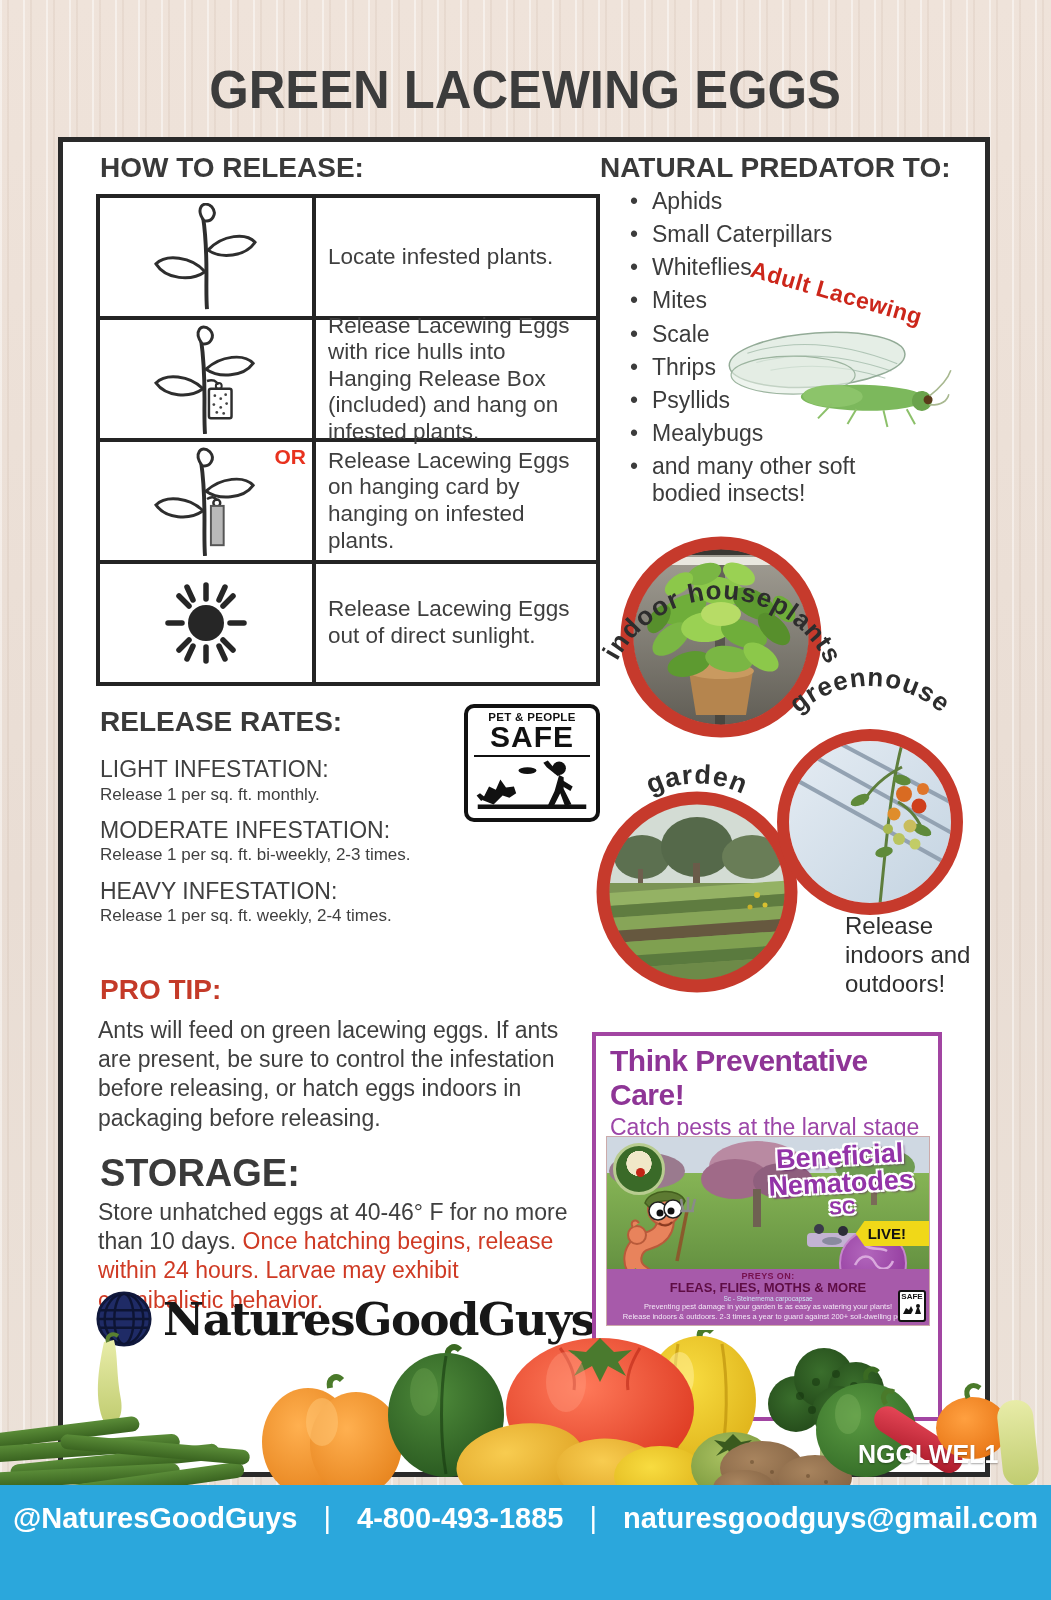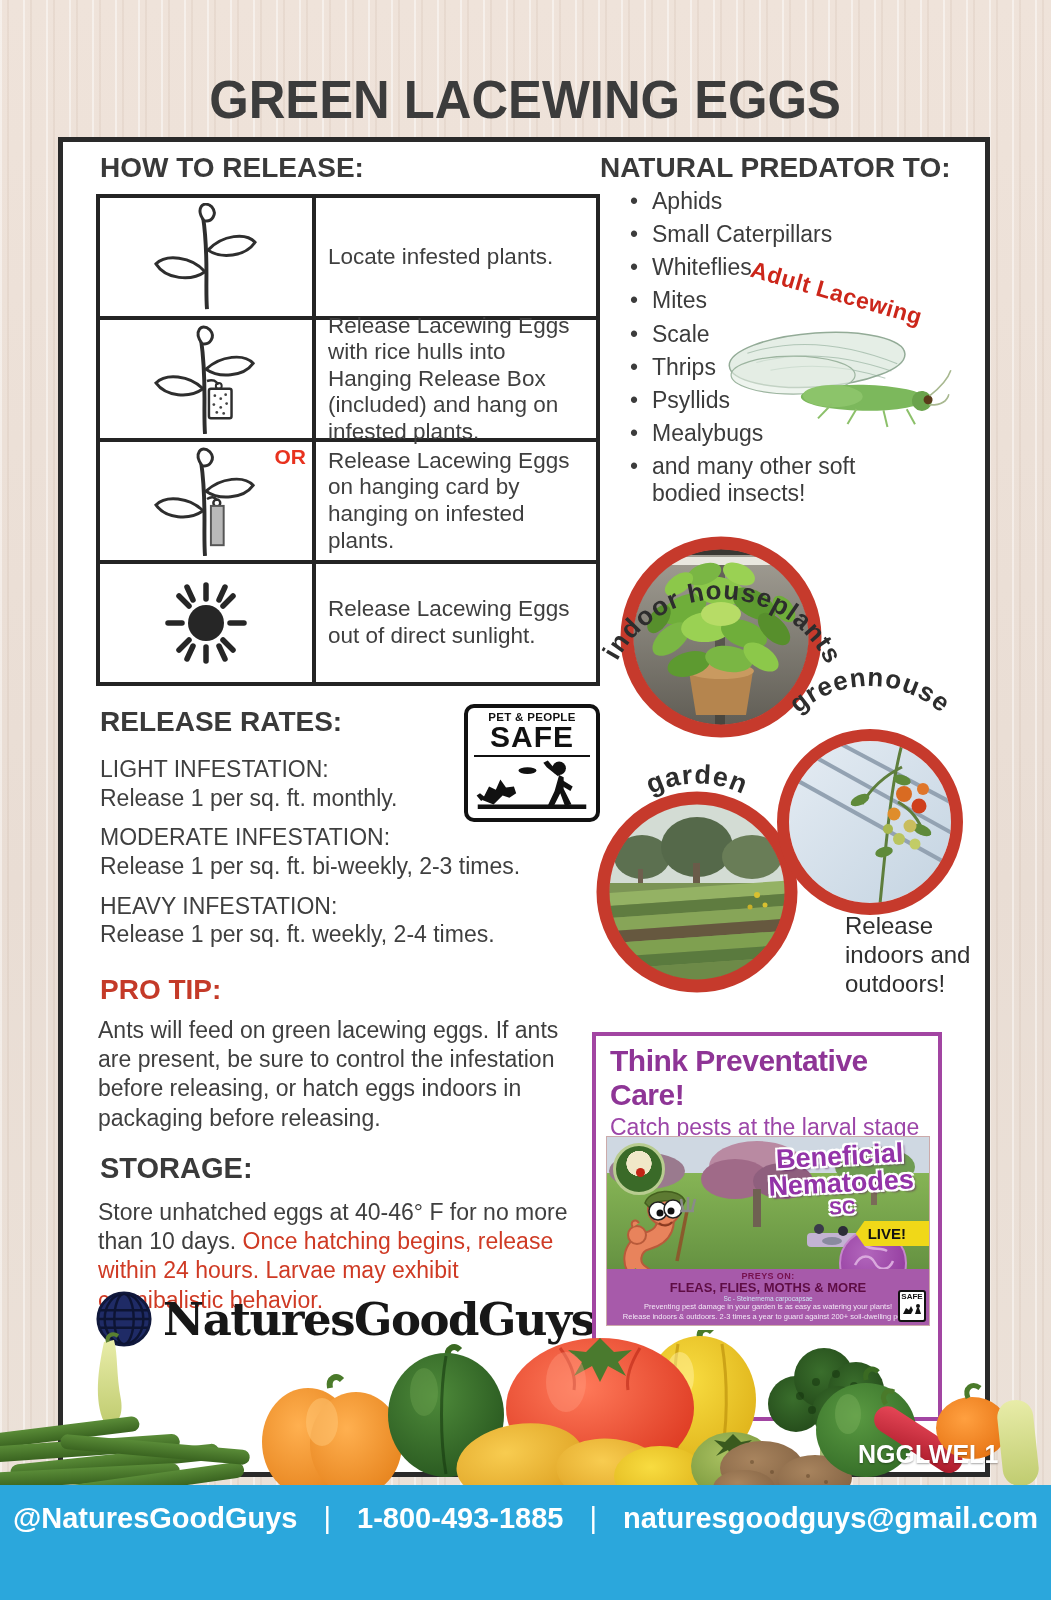--- a/index.html
+++ b/index.html
@@ -5,21 +5,21 @@
   html,body{margin:0;padding:0;}
   body{font-family:"Liberation Sans","DejaVu Sans",sans-serif;}
   .page{position:relative;width:1051px;height:1600px;overflow:hidden;
     background-color:#ece0d8;
     background-image:
       repeating-linear-gradient(90deg, rgba(255,255,255,.45) 0 2px, rgba(255,255,255,0) 2px 7px, rgba(166,134,112,.10) 7px 9px, rgba(255,255,255,0) 9px 23px),
       linear-gradient(180deg,#efe3da 0%,#e9ddd4 55%,#ece2d9 100%);
   }
   .abs{position:absolute;}
   
-  .title{top:68px;left:0;width:100%;text-align:center;font-size:54px;font-weight:bold;color:#3c3c3c;letter-spacing:0px;}
+  .title{top:58px;left:0;width:100%;text-align:center;font-size:54px;font-weight:bold;color:#3c3c3c;letter-spacing:0px;}
   .title span{display:inline-block;transform:scaleX(.94);}
   
   .card{left:58px;top:137px;width:932px;height:1340px;background:#fff;border:5px solid #2a2a2a;box-sizing:border-box;}
   .h1{font-size:28px;font-weight:bold;color:#3a3a3a;}
   .h1red{font-size:28px;font-weight:bold;color:#c43a28;}
   .body-text{font-size:23px;color:#3f3f3f;line-height:1.27;}
   
   .steps-table{left:96px;top:194px;width:504px;border:4px solid #242424;background:#fff;box-sizing:border-box;}
   .step-row{display:flex;height:118px;}
   .step-row + .step-row{border-top:4px solid #242424;}
@@ -29,21 +29,21 @@
   .or-label{position:absolute;top:3px;right:6px;font-size:21px;font-weight:bold;color:#e8321e;}
   
   .np-list{left:622px;top:188px;width:345px;list-style:none;margin:0;padding:0;}
   .np-list li{position:relative;font-size:23px;color:#3c3c3c;padding-left:30px;margin-bottom:6px;line-height:1.18;}
   .np-list li::before{content:"•";position:absolute;left:8px;color:#3c3c3c;}
   .np-last{max-width:208px;}
   .adult-label{left:748px;top:280px;font-size:23px;font-weight:bold;color:#cc261a;transform:rotate(16deg);letter-spacing:.5px;}
   
   .rates{left:100px;top:744px;width:470px;}
   .rate-label{margin:12px 0 0;font-size:23px;color:#3f3f3f;line-height:1.2;}
-  .rate-text{margin:0 0 4px;font-size:23px;color:#3f3f3f;line-height:1.25;}
+  .rate-text{margin:0 0 4px;font-size:17px;color:#3f3f3f;line-height:1.25;}
   
   .safe-badge{left:464px;top:704px;width:136px;height:118px;border:4px solid #111;border-radius:10px;background:#fff;box-sizing:border-box;text-align:center;overflow:hidden;}
   .safe-l1{font-size:11.5px;font-weight:bold;color:#111;margin-top:3px;letter-spacing:.3px;}
   .safe-l2{font-size:30px;font-weight:bold;color:#111;line-height:.95;letter-spacing:1px;}
   .safe-rule{height:2px;background:#111;margin:3px 6px 0;}
   
   .protip-para{left:98px;top:1016px;width:466px;margin:0;}
   .storage-para{left:98px;top:1198px;width:470px;margin:0;}
   .red-run{color:#cf3a24;}
   
@@ -353,21 +353,21 @@
         <path d="M73 17 L63 9 L60 5 L64 3 L68 8 L76 14 Z"></path>
         <path d="M76 20 L86 26 L84 30 L74 24 Z"></path>
         <rect x="2" y="42" width="96" height="4"></rect>
       </g>
     </svg>
   </div>
 
   <div class="abs h1red" style="left:100px;top:974px;">PRO TIP:</div>
   <p class="abs body-text protip-para">Ants will feed on green lacewing eggs. If ants are present, be sure to control the infestation before releasing, or hatch eggs indoors in packaging before releasing.</p>
 
-  <div class="abs h1" style="left:100px;top:1152px;font-size:29px;">STORAGE:</div>
+  <div class="abs h1" style="left:100px;top:1152px;font-size:38px;">STORAGE:</div>
   <p class="abs body-text storage-para"><span>Store unhatched eggs at 40-46° F for no more than 10 days. </span><span class="red-run">Once hatching begins, release within 24 hours. Larvae may exhibit cannibalistic behavior.</span></p>
 
   <div class="abs brand-row">
     <svg width="58" height="58" viewBox="0 0 60 60">
       <defs>
           <clipPath id="clipGlobe">
             <circle cx="30" cy="30" r="26"></circle>
           </clipPath>
         </defs>
       <circle cx="30" cy="30" r="27" fill="#1f2b66" stroke="#10183c" stroke-width="3"></circle>
@@ -648,17 +648,17 @@
       <path d="M968 68 C964 58 972 52 980 58" fill="none" stroke="#4a7a2a" stroke-width="5"></path>
     </g>
 
     <rect x="1000" y="70" width="36" height="86" rx="17" fill="url(#gPale)" transform="rotate(-6 1018 113)"></rect>
   </svg>
 
   <div class="abs prod-code">NGGLWEL1</div>
 
   <div class="abs footer">
     <div class="footer-line">
-      <span>@NaturesGoodGuys</span><span class="sep">|</span><span>1-800-493-1885</span><span class="sep">|</span><span>naturesgoodguys@gmail.com</span>
+      <span>@NaturesGoodGuys</span><span class="sep">|</span><span>4-800-493-1885</span><span class="sep">|</span><span>naturesgoodguys@gmail.com</span>
     </div>
   </div>
 
 </div>
 
 </body></html>

